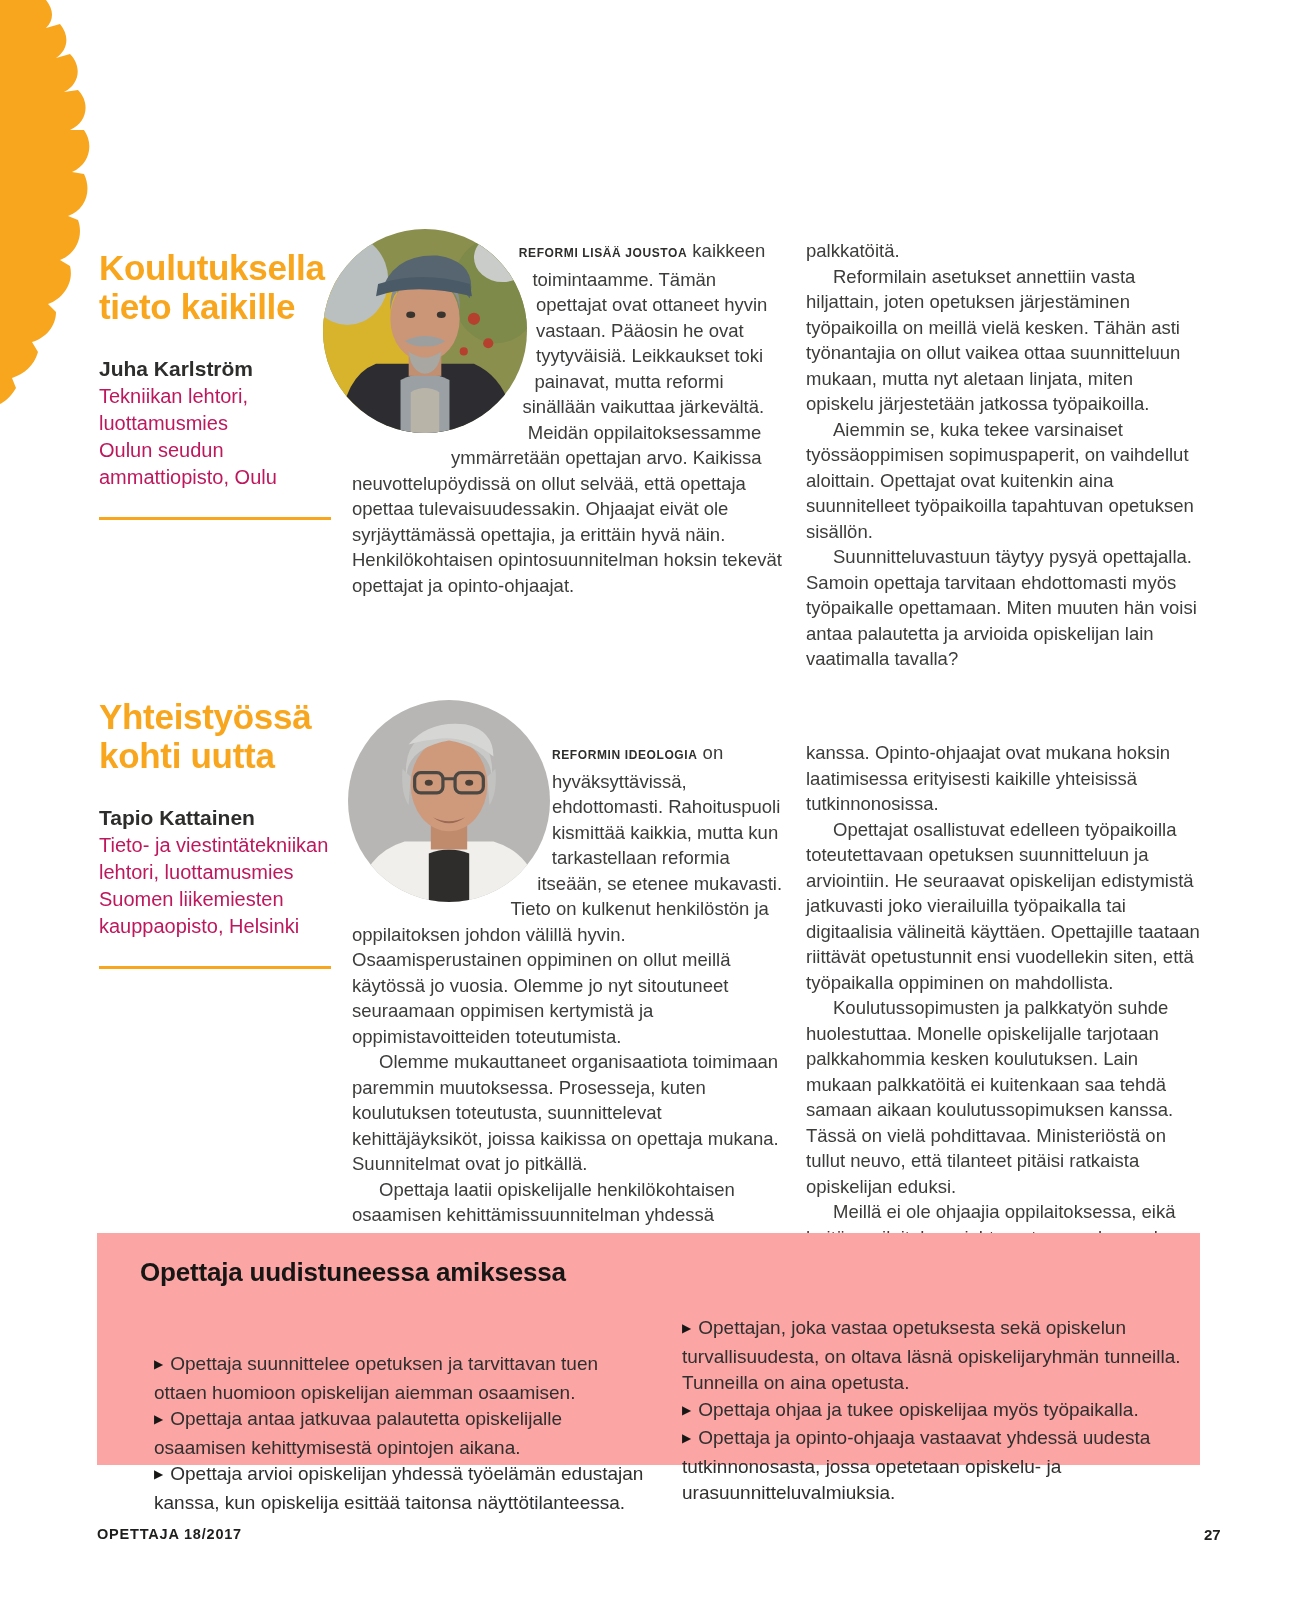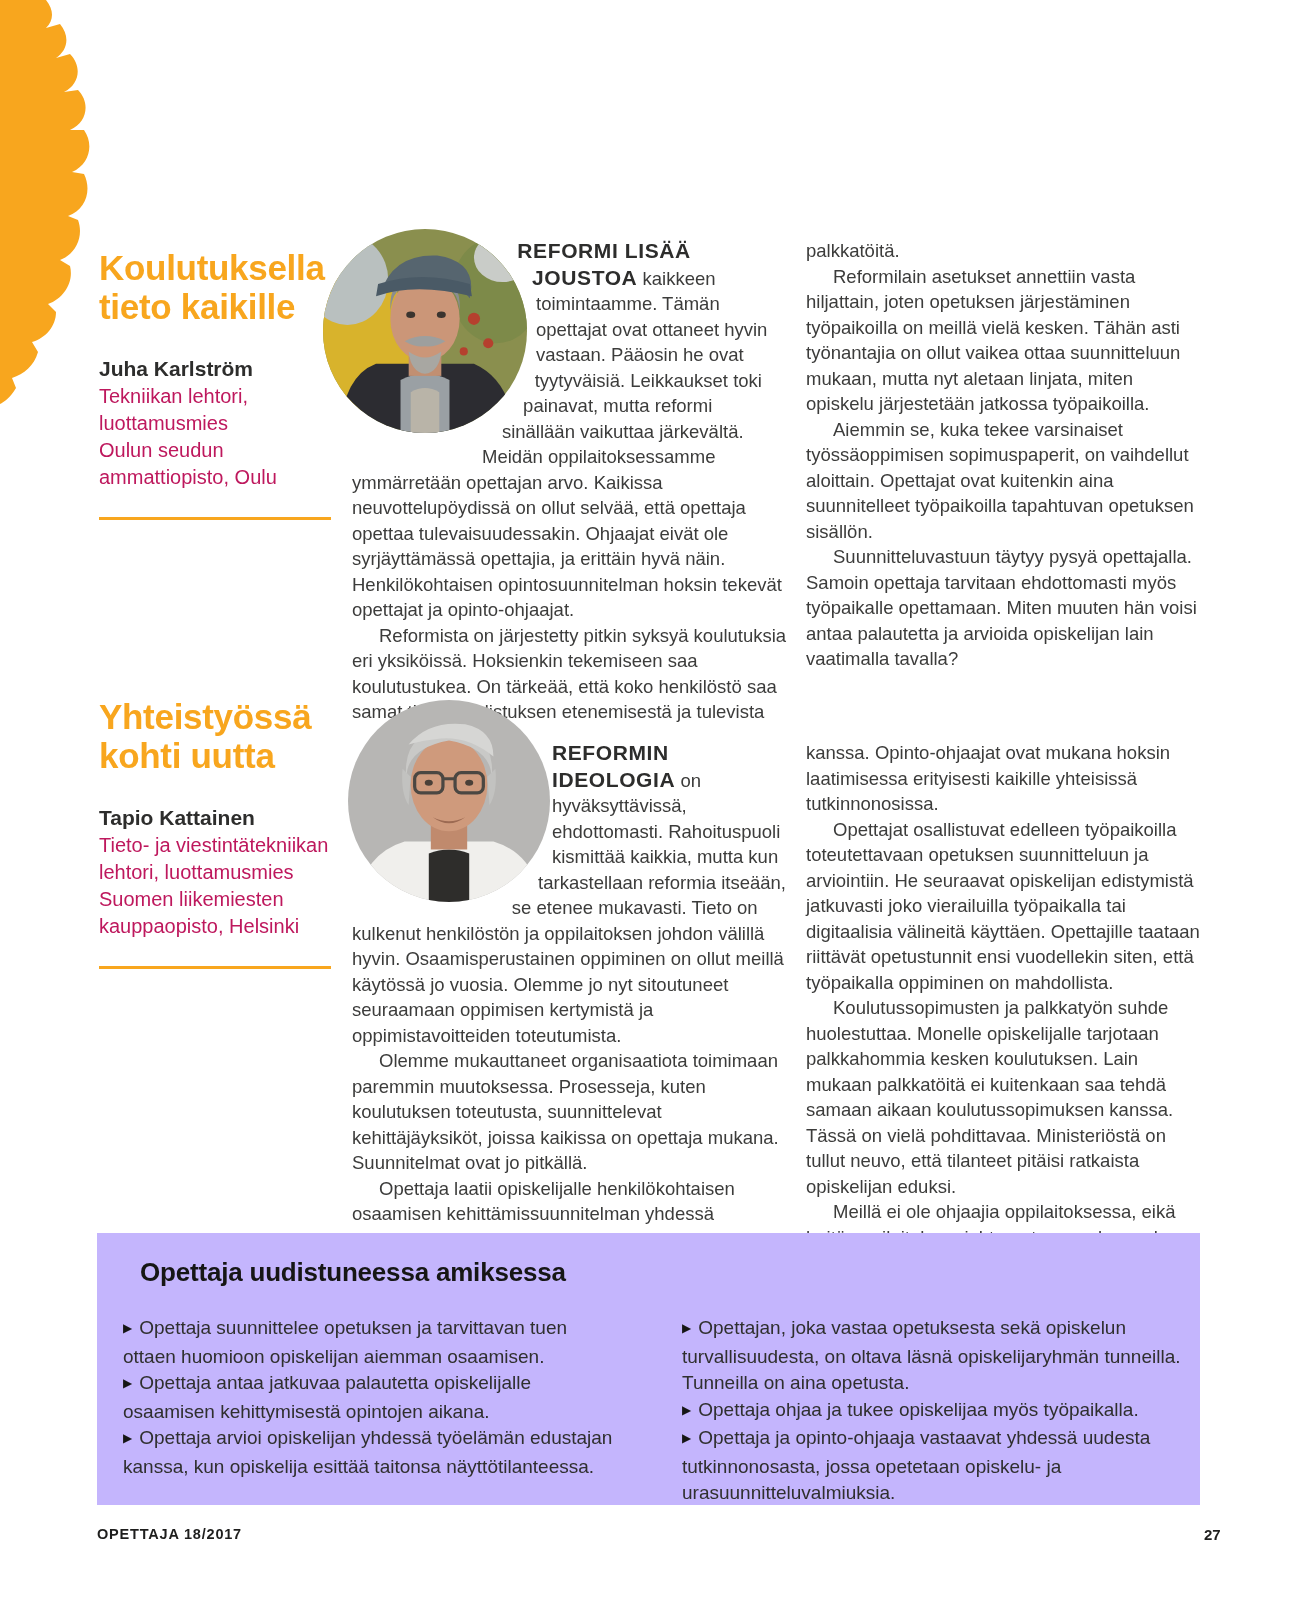--- a/index.html
+++ b/index.html
@@ -15,29 +15,29 @@
   .byline-name{margin-top:29px;font-size:21px;line-height:28px;font-weight:700;color:#2d2d2c;}
   .byline-line{font-size:20px;line-height:27px;color:#be185d;}
   .rule{height:3px;background:#f8a61e;margin-top:26px;width:232px;}
   
   .portrait{position:absolute;border-radius:50%;overflow:hidden;}
   .portrait svg{display:block;width:100%;height:100%;}
   
   .col{position:absolute;font-size:18.5px;line-height:25.5px;color:#3c3c3b;text-align:left;}
   .col p{margin:0;}
   .col p.indent{text-indent:27px;}
-  .lead{font-weight:700;font-size:21px;letter-spacing:0.6px;color:#2d2d2c;}
+  .lead{font-weight:700;font-size:12px;letter-spacing:0.6px;color:#2d2d2c;}
   .wrap-spacer{float:left;}
   .spacer-1{width:186px;height:222px;shape-outside:circle(115px at 73px 95px);margin-left:-2px;}
   .spacer-2{width:200px;height:176px;shape-outside:circle(112px at 96px 63px);}
   
-  .infobox{position:absolute;left:97px;top:1233px;width:1103px;height:272px;background:#c4b5fd;}
+  .infobox{position:absolute;left:97px;top:1233px;width:1103px;height:232px;background:#fca5a5;}
   .infobox-title{position:absolute;left:43px;top:24px;font-size:26px;font-weight:700;color:#161615;letter-spacing:-0.2px;}
   .bullets{position:absolute;top:82px;font-size:19px;line-height:26.5px;color:#2f2f2e;}
-  .bullets-left{left:26px;width:492px;}
+  .bullets-left{left:57px;width:492px;margin-top:36px;}
   .bullets-right{left:585px;width:505px;}
   .bullets p{margin:0;}
   .arrow{font-size:12px;margin-right:7px;position:relative;top:-2px;color:#161615;}
   
   .footer-left{position:absolute;left:97px;top:1526px;font-size:14.5px;font-weight:700;letter-spacing:0.8px;color:#1e1e1d;}
   .footer-page{position:absolute;left:1204px;top:1526px;font-size:15px;font-weight:700;color:#1e1e1d;}
 </style>
 </head>
 <body>
 
@@ -85,21 +85,20 @@
     <ellipse cx="58" cy="42" rx="2.2" ry="1.6" fill="#3a342f"></ellipse>
     <path d="M40 55 Q50 50 60 55 Q55 58 50 57.5 Q45 58 40 55 Z" fill="#9d9f9e"></path>
     <path d="M42 60 Q50 66 58 60 Q57 70 50 71 Q43 70 42 60 Z" fill="#a8a7a2"></path>
   </svg>
 </div>
 
 <div class="col" style="left:352px;top:238px;width:437px;">
   <div class="wrap-spacer spacer-1"></div>
   <p><span class="lead">REFORMI LISÄÄ JOUSTOA</span> <span>kaikkeen toimintaamme. Tämän opettajat ovat ottaneet hyvin vastaan. Pääosin he ovat tyytyväisiä. Leikkaukset toki painavat, mutta reformi sinällään vaikuttaa järkevältä.</span></p>
   <p class="indent">Meidän oppilaitoksessamme ymmärretään opettajan arvo. Kaikissa neuvottelupöydissä on ollut selvää, että opettaja opettaa tulevaisuudessakin. Ohjaajat eivät ole syrjäyttämässä opettajia, ja erittäin hyvä näin. Henkilökohtaisen opintosuunnitelman hoksin tekevät opettajat ja opinto-ohjaajat.</p>
-  <p class="indent">Reformista on järjestetty pitkin syksyä koulutuksia eri yksiköissä. Hoksienkin tekemiseen saa koulutustukea. On tärkeää, että koko henkilöstö saa samat tiedot uudistuksen etenemisestä ja tulevista</p>
 </div>
 
 <div class="col" style="left:806px;top:238px;width:399px;">
   <p>palkkatöitä.</p>
   <p class="indent">Reformilain asetukset annettiin vasta hiljattain, joten opetuksen järjestäminen työpaikoilla on meillä vielä kesken. Tähän asti työnantajia on ollut vaikea ottaa suunnitteluun mukaan, mutta nyt aletaan linjata, miten opiskelu järjestetään jatkossa työpaikoilla.</p>
   <p class="indent">Aiemmin se, kuka tekee varsinaiset työssäoppimisen sopimuspaperit, on vaihdellut aloittain. Opettajat ovat kuitenkin aina suunnitelleet työpaikoilla tapahtuvan opetuksen sisällön.</p>
   <p class="indent">Suunnitteluvastuun täytyy pysyä opettajalla. Samoin opettaja tarvitaan ehdottomasti myös työpaikalle opettamaan. Miten muuten hän voisi antaa palautetta ja arvioida opiskelijan lain vaatimalla tavalla?</p>
 </div>
 
 <div class="info-col" style="top:697px;">

